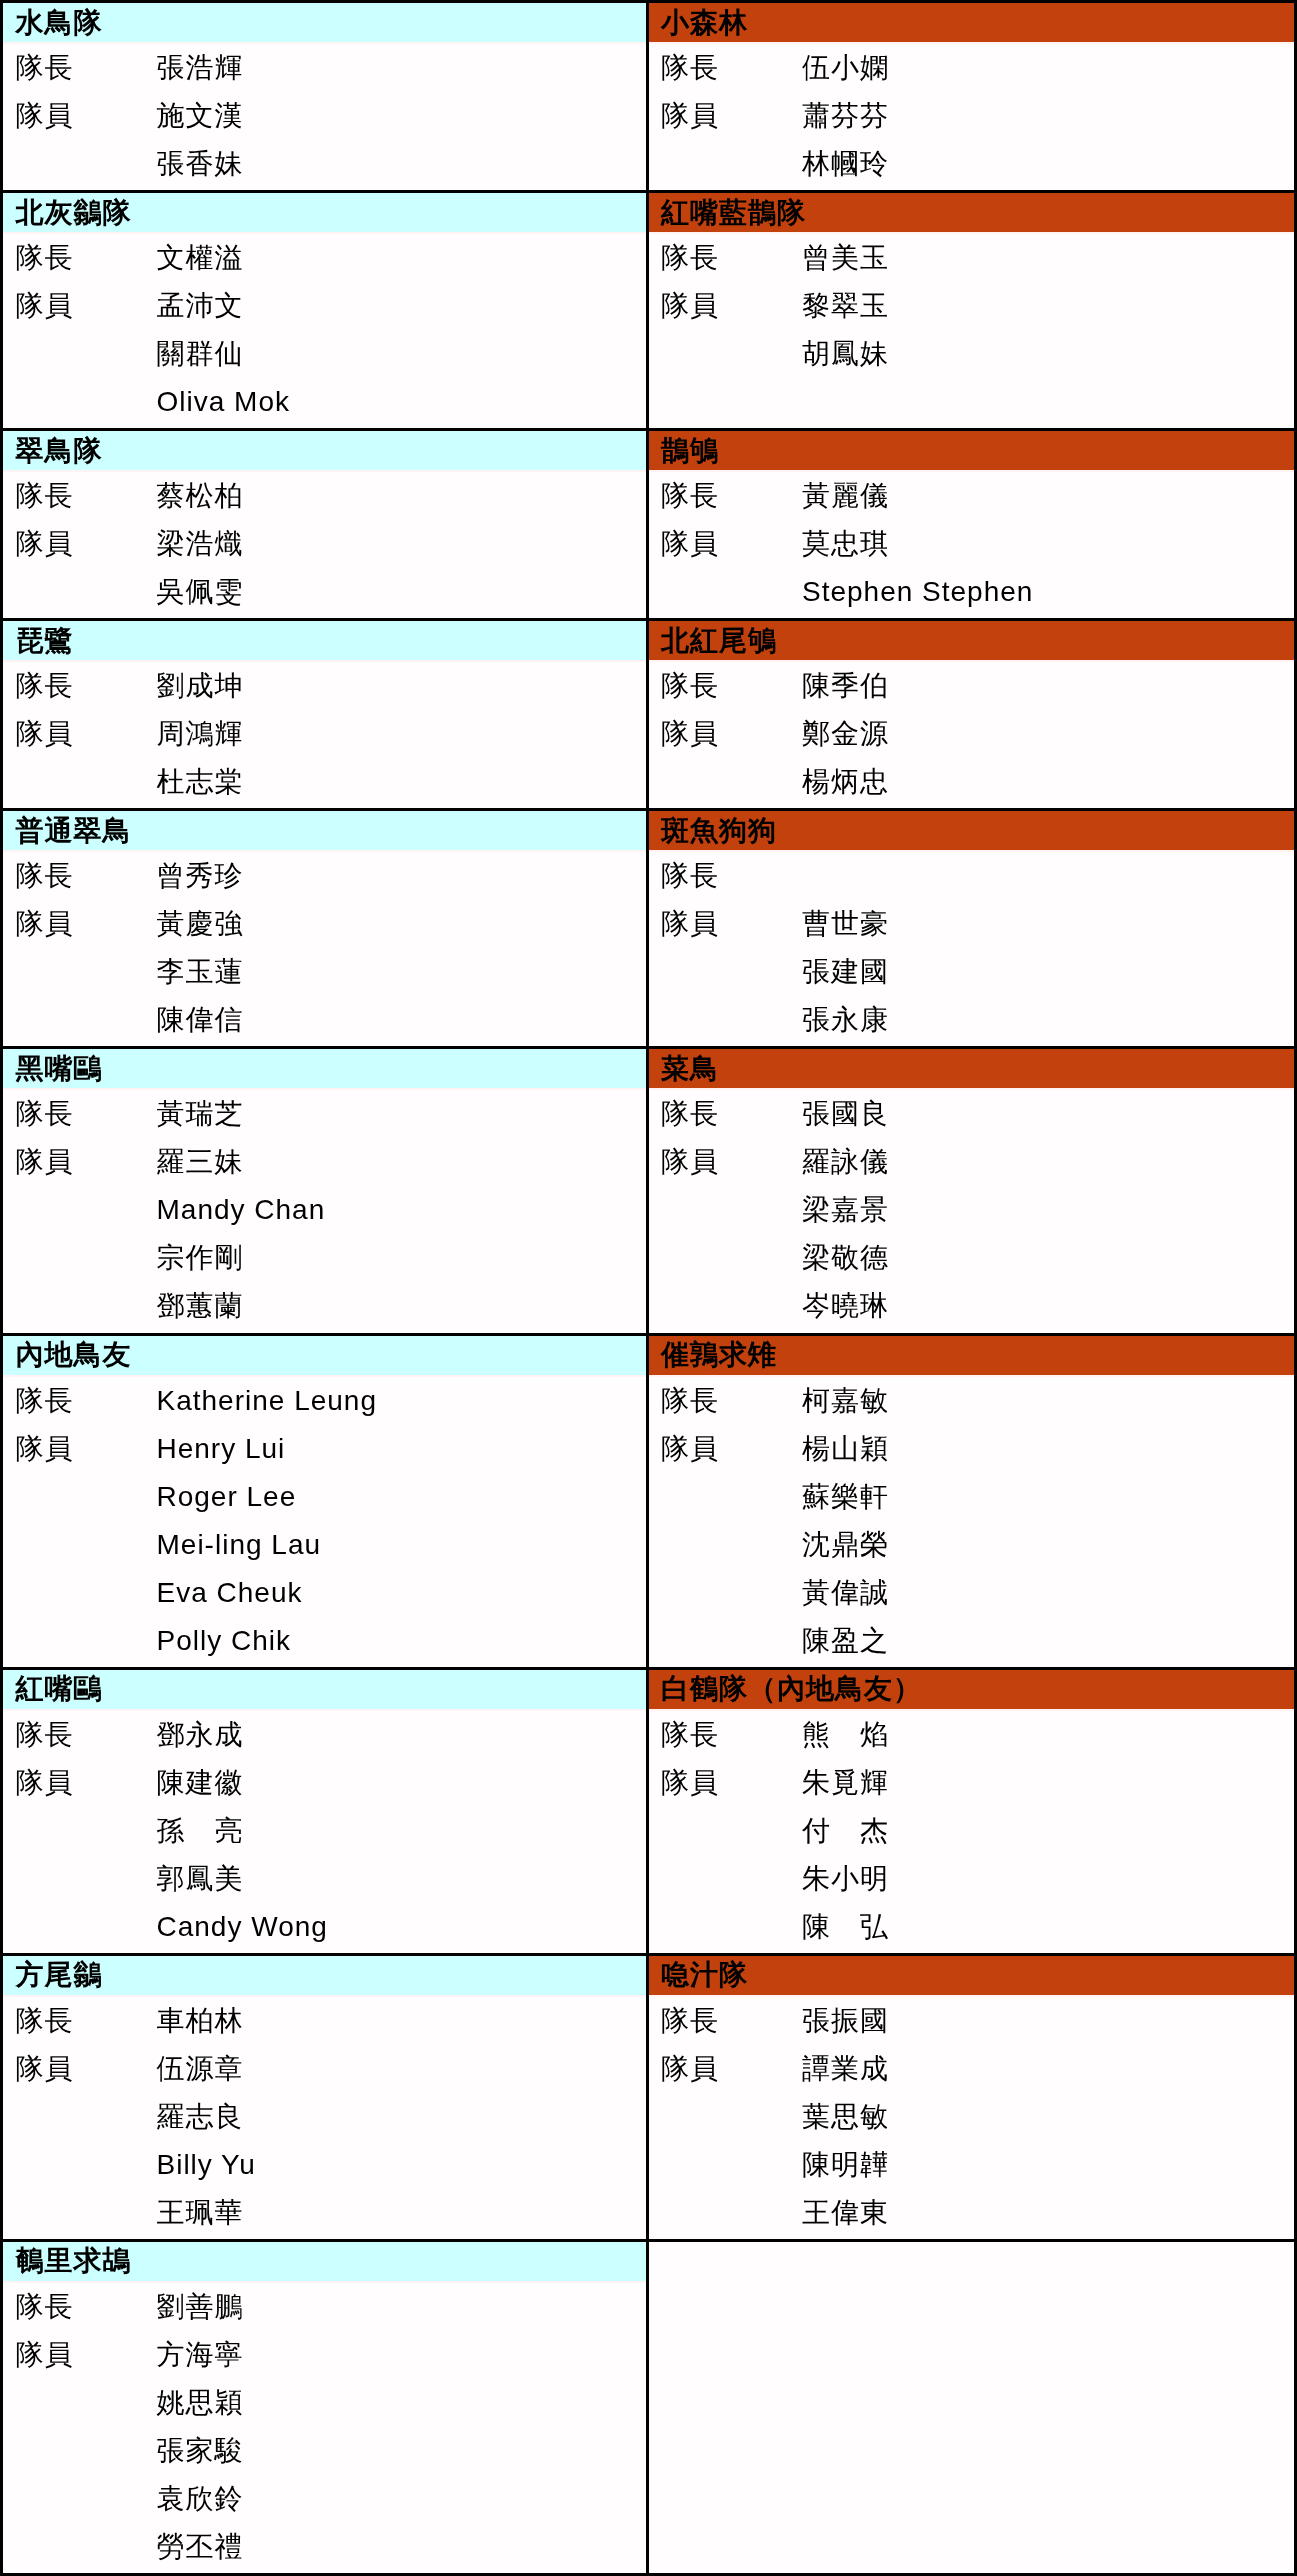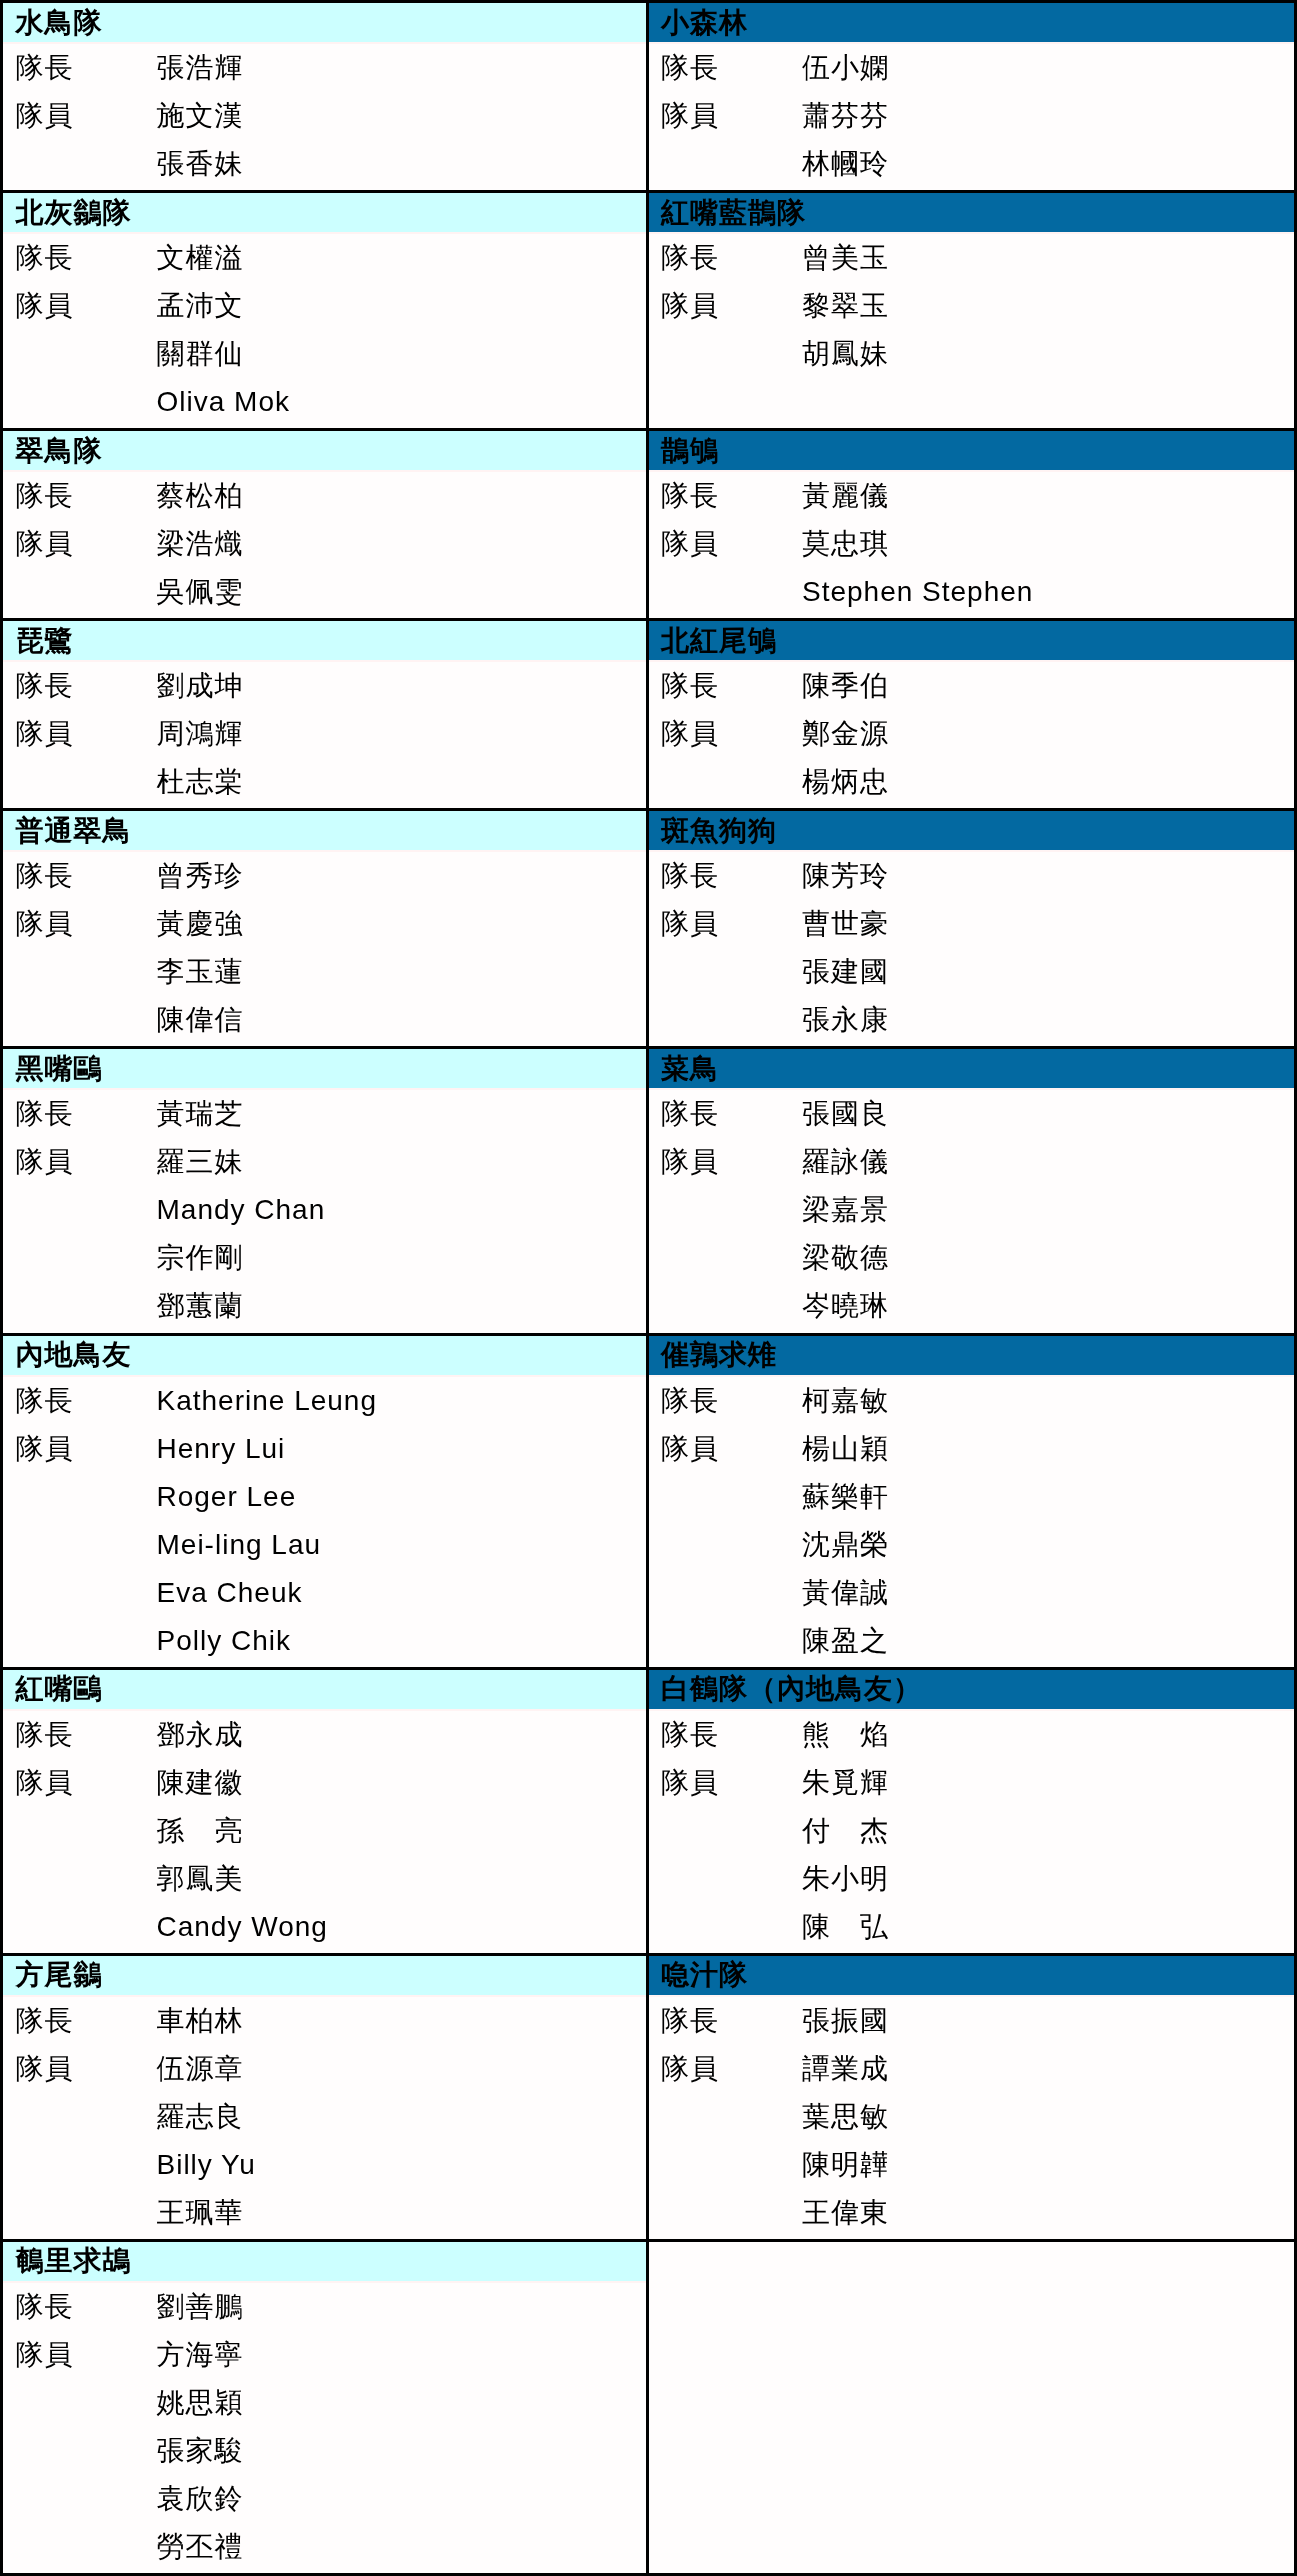--- a/index.html
+++ b/index.html
@@ -43,21 +43,21 @@
     align-items: center;
     padding-left: 12.5px;
     font-size: 28px;
     font-weight: bold;
     color: #000000;
     border-bottom: 2.9px solid #fff3f3;
     letter-spacing: 1px;
     text-align: center;
   }
   .cell.left  .team-header { background: #ccffff; }
-  .cell.right .team-header { background: #0369a1; }
+  .cell.right .team-header { background: #c2410c; }
   .row {
     height: 48px;
     flex: none;
     display: flex;
     align-items: center;
     font-size: 28px;
     color: #000000;
   }
   .row .label {
     flex: none;
@@ -245,21 +245,20 @@
             <div class="label"></div>
             <div class="name">陳偉信</div>
           </div>
         </div>
         <div class="cell right">
           <div class="team-header">
             <div>斑魚狗狗</div>
           </div>
           <div class="row">
             <div class="label">隊長</div>
-            <div class="name">陳芳玲</div>
           </div>
           <div class="row">
             <div class="label">隊員</div>
             <div class="name">曹世豪</div>
           </div>
           <div class="row">
             <div class="label"></div>
             <div class="name">張建國</div>
           </div>
           <div class="row">

